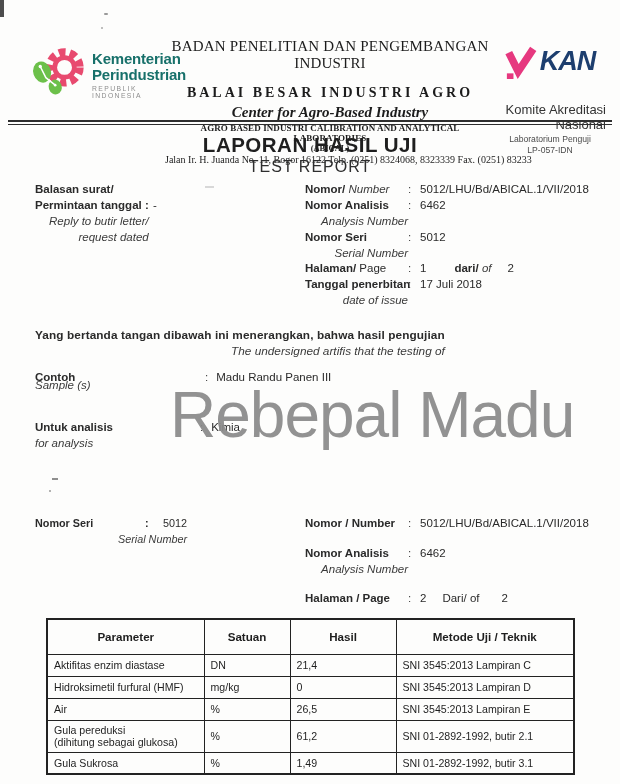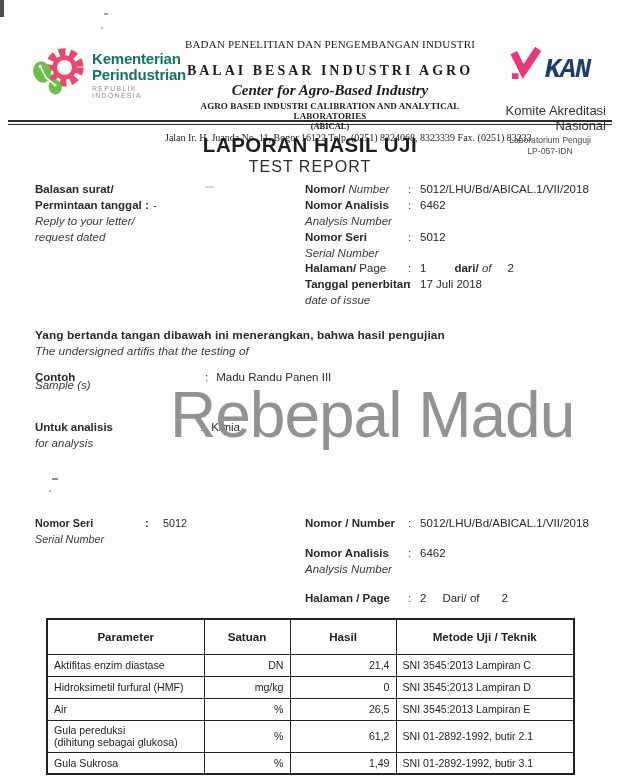--- a/index.html
+++ b/index.html
@@ -10,43 +10,43 @@
     margin:0 auto;
   }
   
   .hdr { position:absolute; top:38px; left:0; width:620px; display:flex; }
   .ministry { position:absolute; left:30px; top:6px; display:flex; align-items:center; width:160px; }
   .ministry-text { margin-left:6px; }
   .ministry-name { font-size:15px; font-weight:bold; color:#17706a; line-height:16px; letter-spacing:-0.2px; }
   .ministry-sub { font-size:6.8px; color:#8d8d8d; letter-spacing:1.4px; margin-top:2px; }
   .agency { position:absolute; left:165px; top:0; width:330px; text-align:center;
             font-family:"Liberation Serif", serif; color:#1c1c1c; }
-  .agency-l1 { font-size:11px; letter-spacing:0.2px;font-family:Liberation Serif, serif; }
+  .agency-l1 { font-size:15px; letter-spacing:0.2px;font-family:Liberation Serif, serif; }
   .agency-l2 { font-size:14px; font-weight:bold; letter-spacing:3px; margin-top:13px; }
   .agency-l3 { font-size:15px; font-weight:bold; font-style:italic; margin-top:3px; }
   .agency-l4 { font-size:9px; font-weight:bold; margin-top:2px; letter-spacing:0.1px; }
   .agency-l5 { font-size:8.5px; font-weight:bold; }
   .agency-l6 { font-size:10px; margin-top:1px; white-space:nowrap; }
   .kan { position:absolute; left:494px; top:8px; width:112px; text-align:center; }
-  .kan-row { display:flex; align-items:flex-end; justify-content:center;font-family:Liberation Mono, monospace; }
+  .kan-row { display:flex; align-items:flex-start; justify-content:center; }
   .kan-brand { font-size:27px; font-weight:bold; font-style:italic; color:#1d3e6e; letter-spacing:-1px; margin-left:3px; }
   .kan-l1 { font-size:13px; color:#333; margin-top:18px;text-align:right; }
   .kan-l2 { font-size:8.6px; color:#4a4a4a; margin-top:2px; }
   .kan-l3 { font-size:8.6px; color:#4a4a4a; margin-top:1px; }
   .double-rule { position:absolute; top:120px; left:8px; right:8px; height:5px;
     border-top:2.5px solid #2e2e2e; border-bottom:1.5px solid #2e2e2e; }
   
   .title-blk { position:absolute; top:133px; left:0; width:620px; text-align:center; }
   .title-id { font-size:20.5px; font-weight:bold; letter-spacing:0.5px; color:#1f1f1f; }
   .title-en { font-size:16px; letter-spacing:1px; color:#2e2e2e; margin-top:1px; }
   
   .reply-blk { position:absolute; left:35px; top:183px; font-size:11.5px; }
   .reply-blk > div { height:15.9px; }
   .b { font-weight:bold; }
-  .i { font-style:italic; color:#3a3a3a; }
+  .i { font-style:italic; color:#3a3a3a;text-align:right; }
   .reply-dash { position:absolute; left:118px; top:16px; }
   .info-blk { position:absolute; left:305px; font-size:11.5px; }
   .info-blk.p1 { top:183px; }
   .info-row { display:flex; height:15.9px; align-items:flex-start; }
   .info-row .lbl { width:103px; flex:none; white-space:nowrap; }
   .info-row .colon { width:12px; flex:none; color:#444; }
   .info-row .val { white-space:nowrap; }
   .page-vals { display:flex; }
   .page-vals .gap1 { width:28px; }
   .page-vals .gap2 { width:16px; }
@@ -81,21 +81,21 @@
   .sp14 { height:14px; }
   .sp13 { height:13px; }
   
   .result-table { position:absolute; left:46px; top:618px; width:527px;
     border-collapse:collapse; table-layout:fixed; font-size:10.6px; color:#1e1e1e; }
   .result-table, .result-table th, .result-table td { border:1.4px solid #222; }
   .result-table th, .result-table td { border-width:1px; }
   .result-table { border:2px solid #222; }
   .result-table th { height:35px; font-size:11.6px; font-weight:bold; text-align:center; }
   .result-table td { padding:3px 6px; line-height:12.5px; }
-  .result-table td.c { text-align:right; }
+  .result-table td.c { text-align:left; }
   .result-table tr.r { height:22px; }
   .result-table tr.r2 { height:31px; }
   
   .artifact { position:absolute; background:#8a8a8a; z-index:1; }
   .a-corner { left:0; top:0; width:4px; height:17px; background:#4d4d4d; }
   .a-dot1 { left:104px; top:13px; width:4px; height:2px; border-radius:2px; background:#9a9a9a; }
   .a-dot2 { left:101px; top:27px; width:2px; height:2px; border-radius:2px; background:#aaaaaa; }
   .a-smudge { left:205px; top:186px; width:9px; height:2px; background:#d8d8d8; }
   .a-dash { left:52px; top:478px; width:6px; height:1.5px; background:#8f8f8f; }
   .a-dot3 { left:49px; top:490px; width:2px; height:2px; border-radius:2px; background:#9a9a9a; }
@@ -161,21 +161,21 @@
   <div class="double-rule"></div>
 
   <div class="title-blk">
     <div class="title-id">LAPORAN HASIL UJI</div>
     <div class="title-en">TEST REPORT</div>
   </div>
 
   <div class="reply-blk">
     <div class="b">Balasan surat/</div>
     <div class="b">Permintaan tanggal :</div>
-    <div class="i">Reply to your letter/</div>
+    <div class="i">Reply to butir letter/</div>
     <div class="i">request dated</div>
     <span class="reply-dash">-</span>
   </div>
 
   <div class="info-blk p1">
     <div class="info-row">
       <span class="lbl"><span class="b">Nomor/</span> <span class="i">Number</span></span>
       <span class="colon">:</span>
       <span class="val">5012/LHU/Bd/ABICAL.1/VII/2018</span>
     </div>

